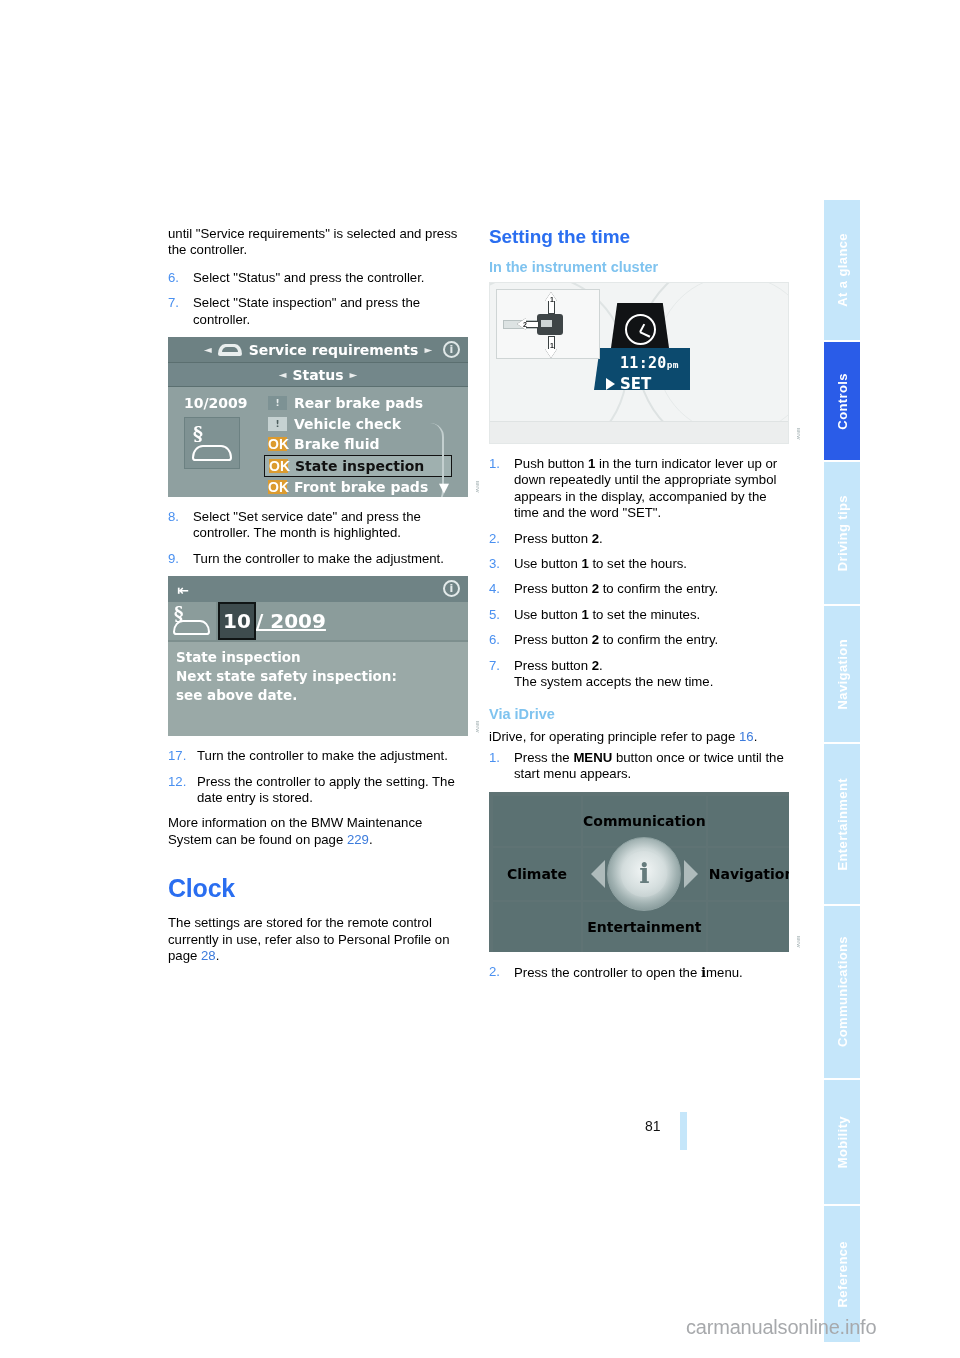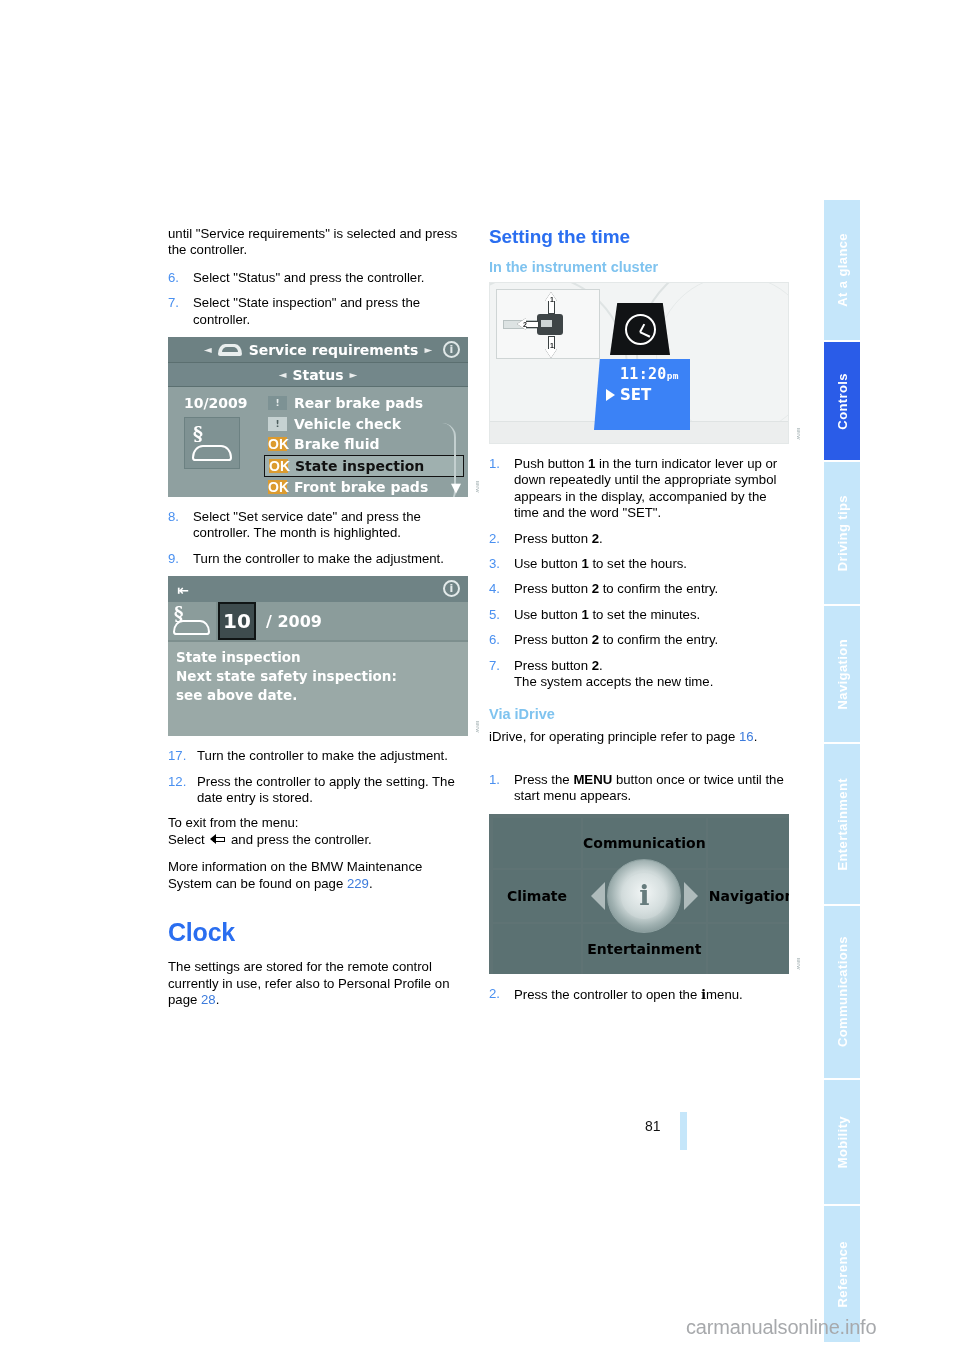--- a/index.html
+++ b/index.html
@@ -32,21 +32,21 @@
   .tab.active { background: #2a5ce8; color:#ffffff; }
 
   
   .col { position: absolute; top: 226px; width: 300px; }
   .col-left  { left: 168px; }
   .col-right { left: 489px; }
 
   p, li, div.txt { font-size: 13.2px; line-height: 16.4px; color: #000; }
 
   .para { margin-bottom: 11px; }
-  .para.tight { margin-bottom: 26px; }
+  .para.tight { margin-bottom: 4px; }
 
   
   ol.steps { list-style: none; }
   ol.steps li {
     position: relative;
     padding-left: 25px;
     margin-bottom: 9px;
   }
   ol.steps li .num {
     position: absolute; left: 0; top: 0;
@@ -113,21 +113,21 @@
   .sr-caricon:after{
     content:""; position:absolute; left:4px; top:3px; right:4px; height:5px;
     background:#6d8183; border-radius:6px 6px 0 0;
   }
   .sr-info {
     position:absolute; right:8px; top:4px;
     width:17px; height:17px; border-radius:50%;
     border:2px solid #dfe7e7; color:#dfe7e7;
     font-size:11px; font-weight:bold; line-height:14px; text-align:center;
   }
-  .sr-body { display:flex; height:110px; padding:6px 4px 0 0; }
+  .sr-body { display:flex; height:110px; padding:6px 16px 0 0; }
   .sr-left { width:98px; padding-left:12px; }
   .sr-date { color:#ffffff; font-size:14px; font-weight:bold; margin: 2px 0 6px 4px;}
   .sr-badge {
     width:56px; height:52px; background:#7f9293; border:1px solid #6c8182;
     margin-left:4px; position:relative;
   }
   .sr-badge .para-sym {
     position:absolute; left:8px; top:4px; color:#fff; font-size:19px; font-weight:bold;
     font-family:"DejaVu Serif", serif;
   }
@@ -190,22 +190,22 @@
   .ssd-badge .carsil {
     position:absolute; left:5px; bottom:5px; width:37px; height:15px;
     border:2.2px solid #ffffff; border-radius:12px 12px 4px 4px / 14px 14px 4px 4px;
   }
   .ssd-month {
     width:38px; background:#3e4c4e; color:#ffffff; font-size:20px; font-weight:bold;
     display:flex; align-items:center; justify-content:center;
     border:2px solid #101515;
   }
   .ssd-year {
-    flex:1; color:#ffffff; font-size:16px; font-weight:bold;
-    display:flex; align-items:center; padding-left:10px;
+    flex:1; color:#ffffff; font-size:20px; font-weight:bold;
+    display:flex; align-items:center; text-decoration:underline;
   }
   .ssd-text { padding:6px 0 0 8px; }
   .ssd-text div { color:#ffffff; font-size:13.5px; font-weight:bold; line-height:19px; }
 
   
   .ic-screen {
     width:300px; height:162px; background:#f2f4f4; position:relative; overflow:hidden;
     border:1px solid #e4e8e8;
   }
   .ic-dialL {
@@ -231,22 +231,22 @@
     display:flex; align-items:center; justify-content:center;
   }
   .ic-clockface {
     width:31px; height:31px; border-radius:50%; border:2px solid #fff; position:relative;
   }
   .ic-clockface .h { position:absolute; left:50%; top:7px; width:1.8px; height:9px;
     background:#fff; transform-origin:bottom center; transform:translateX(-50%) rotate(28deg); }
   .ic-clockface .m { position:absolute; left:50%; top:5px; width:1.8px; height:11px;
     background:#fff; transform-origin:bottom center; transform:translateX(-50%) rotate(115deg); }
   .ic-timebox {
-    position:absolute; left:104px; top:76px; width:96px; height:71px;
-    background:#3b82f6;
+    position:absolute; left:104px; top:65px; width:96px; height:42px;
+    background:#0c4a6e;
     clip-path: polygon(6% 0, 100% 0, 100% 100%, 0 100%);
     color:#fff;
   }
   .ic-time {
     position:absolute; left:26px; top:6px; color:#fff; font-size:15px; font-weight:bold;
     font-family:"DejaVu Sans Mono", monospace; letter-spacing:0.3px;
   }
   .ic-time .ampm { font-size:9.5px; }
   .ic-set {
     position:absolute; left:26px; top:27px; color:#fff; font-size:15px; font-weight:bold;
@@ -535,26 +535,20 @@
       <li>
         <span class="num wide">17.</span>
         <span>Turn the controller to make the adjustment.</span>
       </li>
       <li>
         <span class="num wide">12.</span>
         <span>Press the controller to apply the setting. The date entry is stored.</span>
       </li>
     </ol>
 
-    <div class="para txt">
-      <span>To exit from the menu:</span><br>
-      <span>Select</span>
-      <span class="glyph-back"><span class="tri"></span><span class="bar"></span></span>
-      <span>and press the controller.</span>
-    </div>
 
     <div class="para txt">
       <span>More information on the BMW Maintenance System can be found on page</span>
       <span class="ref">229</span><span>.</span>
     </div>
 
     <h2 class="bigheading" style="margin-top:26px;">Clock</h2>
 
     <div class="para txt">
       <span>The settings are stored for the remote control currently in use, refer also to Personal Profile on page</span>

